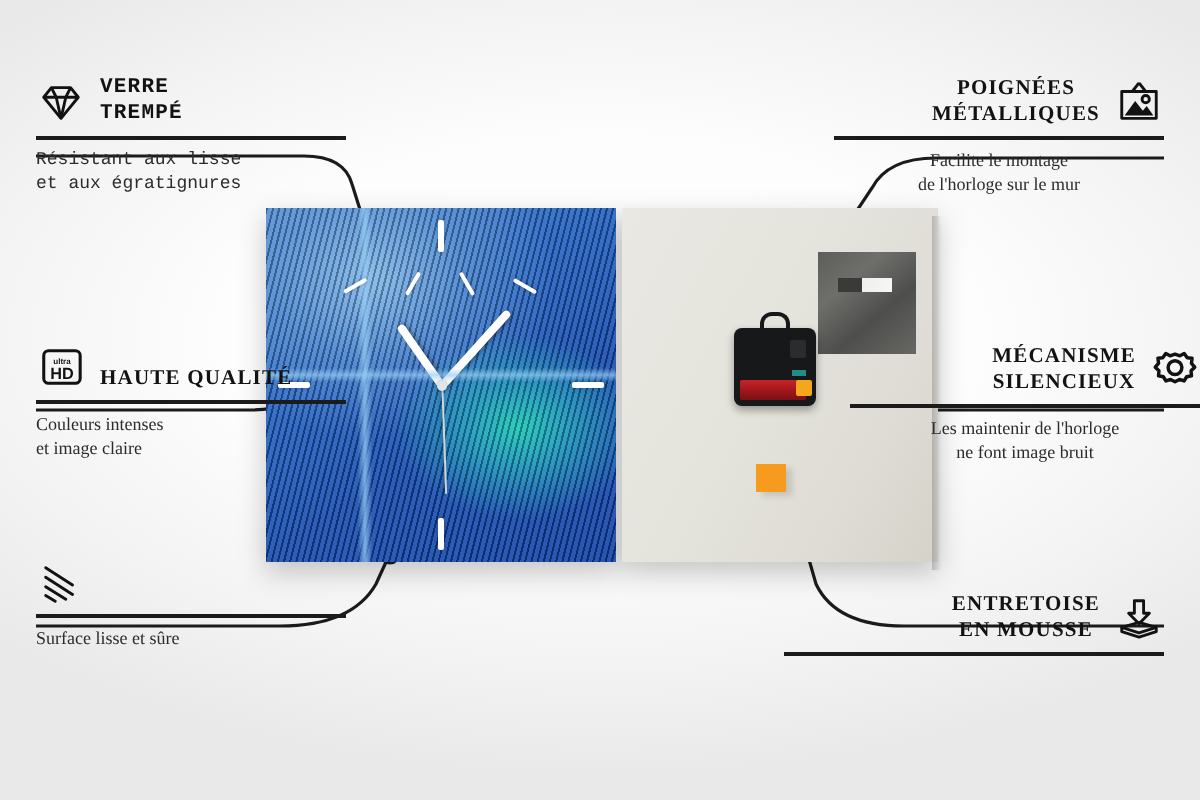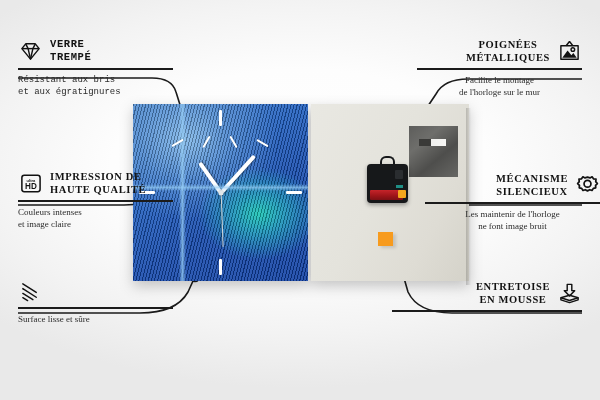--- a/index.html
+++ b/index.html
@@ -143,35 +143,35 @@
               <path d="M18 4 L15.5 9 L13 20"></path>
             </g>
           </svg>
       </span>
       <span class="title">
         <span>VERRE</span><br><span>TREMPÉ</span>
       </span>
     </div>
     <div class="rule"></div>
     <div class="desc">
-      <span>Résistant aux bris</span><br><span>et aux égratignures</span>
+      <span>Résistant aux lisse</span><br><span>et aux égratignures</span>
     </div>
   </div>
 
   <div class="feat left" style="left:18px; top:170px; width:155px;">
     <div class="head">
       <span class="ico">
         <svg viewBox="0 0 26 24">
           <rect x="4" y="3.5" width="19" height="17" rx="2.5" fill="none" stroke="#121212" stroke-width="1.6"></rect>
           <text x="13.5" y="10.4" font-family="Liberation Sans, sans-serif" font-size="4.2" font-weight="bold" fill="#121212" text-anchor="middle">ultra</text>
           <text x="13.5" y="18" font-family="Liberation Sans, sans-serif" font-size="8.5" font-weight="bold" fill="#121212" text-anchor="middle">HD</text>
         </svg>
       </span>
       <span class="title">
-        <span>IMPRESSION DE</span><br><span>HAUTE QUALITÉ</span>
+        <br><span>HAUTE QUALITÉ</span>
       </span>
     </div>
     <div class="rule"></div>
     <div class="desc">
       <span>Couleurs intenses</span><br><span>et image claire</span>
     </div>
   </div>
 
   <div class="feat left" style="left:18px; top:280px; width:155px;">
     <div class="head">
@@ -227,21 +227,21 @@
             </g>
           </svg>
       </span>
     </div>
     <div class="rule"></div>
     <div class="desc">
       <span>Les maintenir de l'horloge</span><br><span>ne font image bruit</span>
     </div>
   </div>
 
-  <div class="feat right" style="right:18px; top:280px; width:190px;">
+  <div class="feat right" style="right:18px; top:296px; width:190px;">
     <div class="head">
       <span class="title">
         <span>ENTRETOISE</span><br><span>EN MOUSSE</span>
       </span>
       <span class="ico">
         <svg viewBox="0 0 26 24">
             <g fill="none" stroke="#121212" stroke-width="1.5" stroke-linejoin="round">
           <path d="M10.6 2.5 L15.4 2.5 L15.4 9 L18.4 9 L13 14.5 L7.6 9 L10.6 9 Z"></path>
           <path d="M13 13.8 L22 16.4 L13 19.3 L4 16.4 Z"></path>
           <path d="M4 16.4 L4 18.6 L13 21.5 L22 18.6 L22 16.4"></path>

